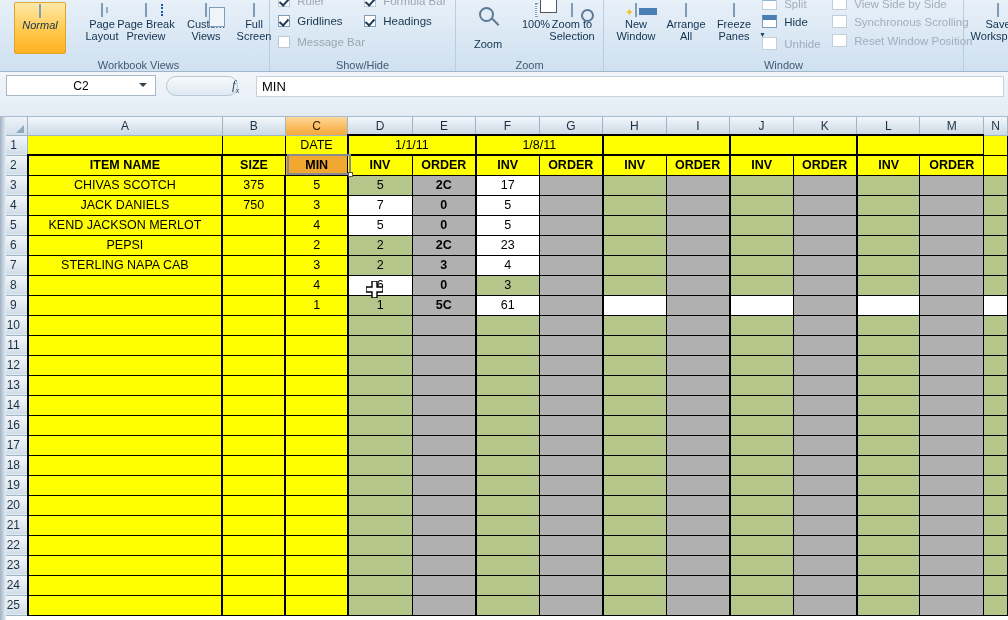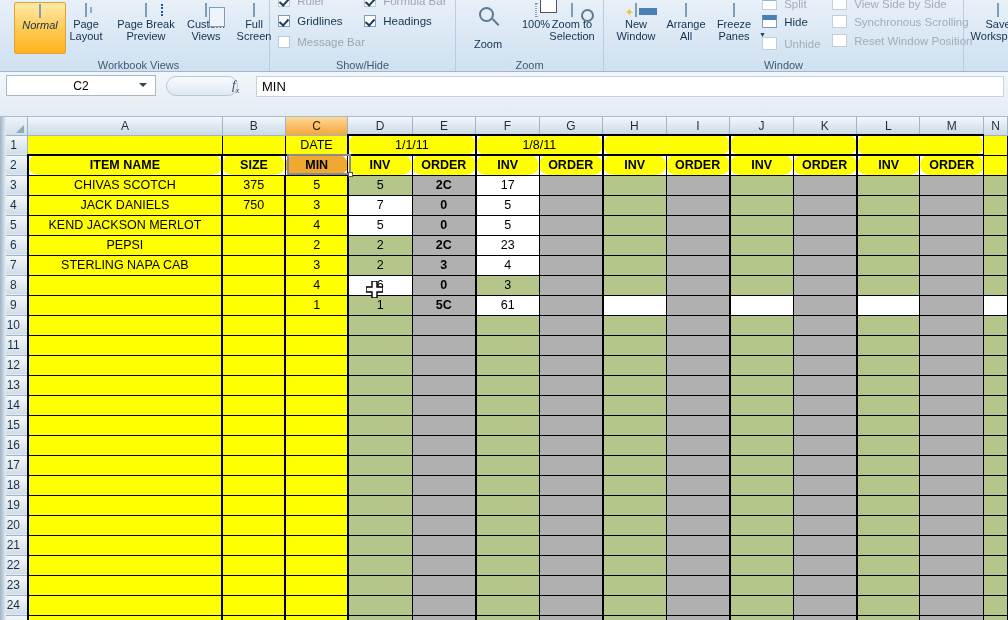--- a/index.html
+++ b/index.html
@@ -212,21 +212,21 @@
   }
   .bg-yellow { background: #ffff00; }
   .bg-green  { background: #b5c68a; }
   .bg-gray   { background: #b0b0b0; }
   .bg-white  { background: #ffffff; }
   .bg-orange { background: #f0a830; }
   .bold { font-weight: bold; }
   .thickL { border-left: 2px solid #000; }
   .thickR { border-right: 2px solid #000; }
   .thickT { border-top: 2px solid #000; }
-  .thickB { border-bottom: 2px solid #000; border-radius: 10px; }
+  .thickB { border-bottom: 2px solid #000; }
 
   #selbox {
     position: absolute;
     border: 2px solid #8c8c8c;
     pointer-events: none;
     box-sizing: border-box;
   }
   #selhandle {
     position: absolute;
     width: 5px; height: 5px;
@@ -258,21 +258,21 @@
 
   <div class="rib-group" style="left:8px; width:262px;">
 
     <div class="big-btn selected-big" style="left:6px; top:2px; height:52px; padding-top:2px;">
       <span class="glyph">
         <span class="icon-box gridlines-img"></span>
       </span>
       <span>Normal</span>
     </div>
 
-    <div class="big-btn" style="left:52px; top:4px;">
+    <div class="big-btn" style="left:68px; top:4px;">
       <span class="glyph">
         <span class="icon-box" style="background:#fff;">
           <span style="position:absolute;left:4px;top:3px;right:4px;bottom:3px;border:1px solid #9ab;"></span>
         </span>
       </span>
       <span>Page</span>
       <span>Layout</span>
     </div>
 
     <div class="big-btn" style="left:106px; top:4px; width:64px;">
@@ -693,37 +693,20 @@
           <td class="cell bg-gray"></td>
           <td class="cell bg-green thickL"></td>
           <td class="cell bg-gray"></td>
           <td class="cell bg-green thickL"></td>
           <td class="cell bg-gray"></td>
           <td class="cell bg-green thickL"></td>
           <td class="cell bg-gray thickR"></td>
           <td class="cell bg-green"></td>
         </tr>
         <tr>
-          <th class="rowhead">15</th>
-          <td class="cell bg-yellow thickL"></td>
-          <td class="cell bg-yellow thickL"></td>
-          <td class="cell bg-yellow thickL"></td>
-          <td class="cell bg-green thickL"></td>
-          <td class="cell bg-gray"></td>
-          <td class="cell bg-green thickL"></td>
-          <td class="cell bg-gray"></td>
-          <td class="cell bg-green thickL"></td>
-          <td class="cell bg-gray"></td>
-          <td class="cell bg-green thickL"></td>
-          <td class="cell bg-gray"></td>
-          <td class="cell bg-green thickL"></td>
-          <td class="cell bg-gray thickR"></td>
-          <td class="cell bg-green"></td>
-        </tr>
-        <tr>
           <th class="rowhead">16</th>
           <td class="cell bg-yellow thickL"></td>
           <td class="cell bg-yellow thickL"></td>
           <td class="cell bg-yellow thickL"></td>
           <td class="cell bg-green thickL"></td>
           <td class="cell bg-gray"></td>
           <td class="cell bg-green thickL"></td>
           <td class="cell bg-gray"></td>
           <td class="cell bg-green thickL"></td>
           <td class="cell bg-gray"></td>

